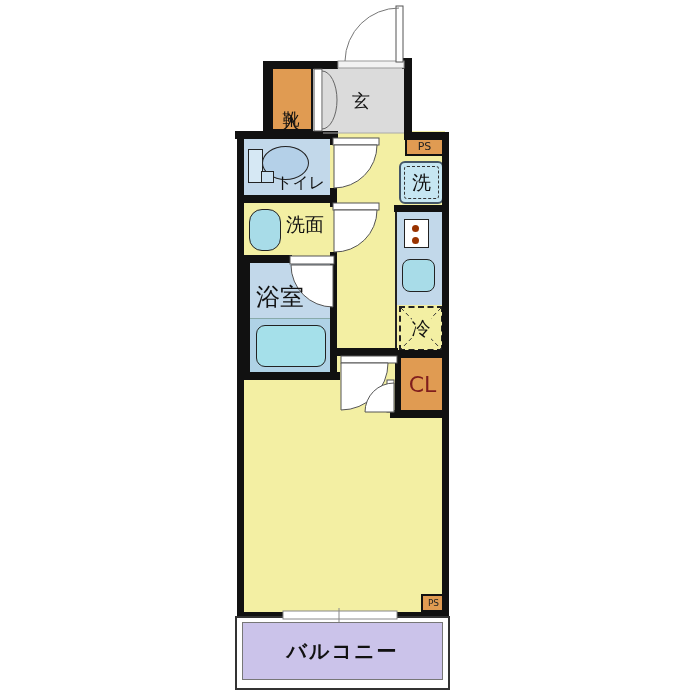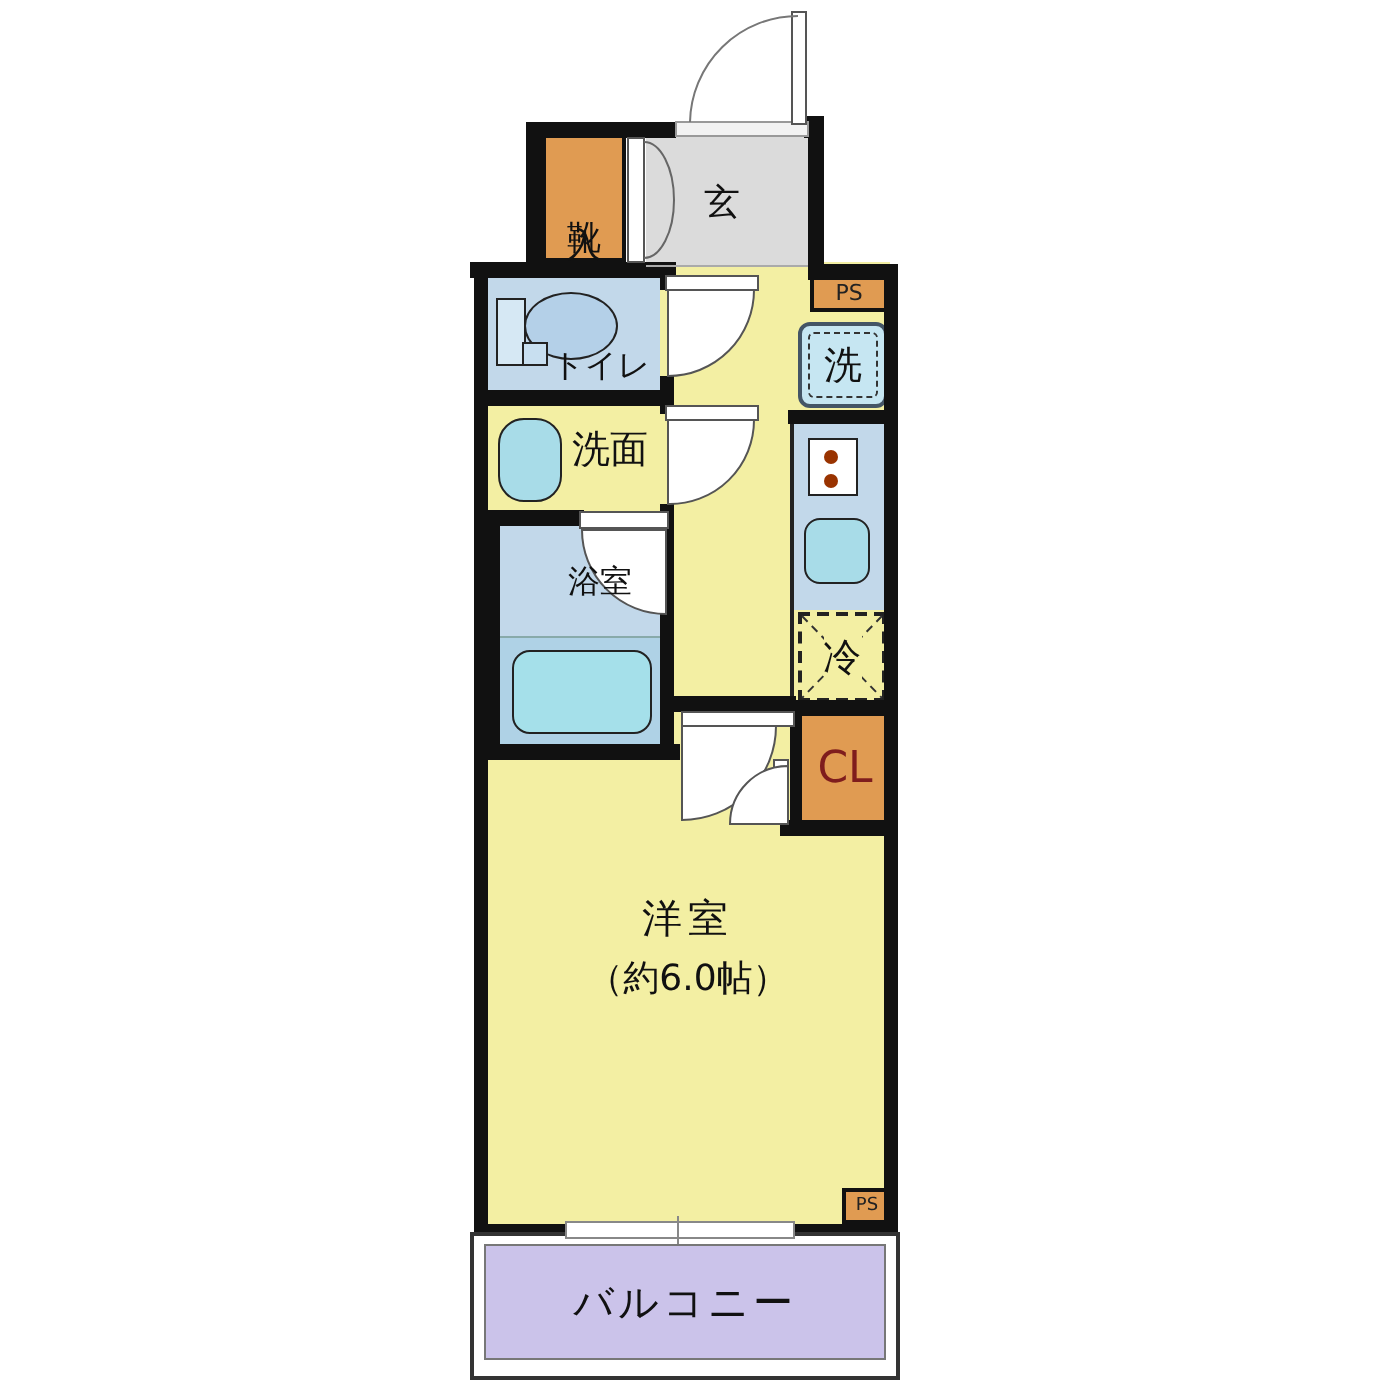--- a/index.html
+++ b/index.html
@@ -79,21 +79,21 @@
   <div class="abs wall" style="left:330px;top:252px;width:7px;height:128px;"></div>
   <div class="abs wall" style="left:237px;top:372px;width:103px;height:8px;"></div>
   <div class="abs wall" style="left:337px;top:348px;width:61px;height:8px;"></div>
   <div class="abs wall" style="left:394px;top:350px;width:55px;height:8px;"></div>
   <div class="abs wall" style="left:395px;top:358px;width:6px;height:54px;"></div>
   <div class="abs wall" style="left:390px;top:410px;width:59px;height:8px;"></div>
   <div class="abs wall" style="left:394px;top:205px;width:55px;height:7px;"></div>
   <div class="abs wall" style="left:237px;top:612px;width:212px;height:7px;"></div>
 
   <div class="abs" style="left:235px;top:616px;width:215px;height:74px;border:2px solid #333;background:#fff;"></div>
-  <div class="abs center" style="left:242px;top:622px;width:201px;height:58px;background:var(--balcony_lavender);border:1px solid #777;">
+  <div class="abs center" style="left:242px;top:622px;width:201px;height:58px;background:var(--balcony_lavender);border:1px solid #777;font-weight:bold;">
     <span class="room-label" style="font-size:20px;letter-spacing:2px;">バルコニー</span>
   </div>
 
   <svg width="700" height="700">
 
     <rect x="338" y="61" width="66" height="7" fill="#F2F2F2" stroke="#999" stroke-width="1"></rect>
     <rect x="396" y="6" width="7" height="56" fill="#fff" stroke="#555"></rect>
     <path d="M399,8 A54,54 0 0 0 345,61" fill="none" stroke="#777"></path>
 
     <rect x="314" y="69" width="8" height="62" fill="#fff" stroke="#555"></rect>
@@ -119,22 +119,18 @@
 
     <rect x="283" y="611" width="114" height="8" fill="#fff" stroke="#888"></rect>
     <path d="M339,608 L339,622" stroke="#888"></path>
 
     <path d="M323,133 L404,133" stroke="#aaa"></path>
   </svg>
 
   <div class="abs room-label" style="left:352px;top:89px;font-size:18px;">玄</div>
   <div class="abs room-label" style="left:276px;top:173px;font-size:16px;">トイレ</div>
   <div class="abs room-label" style="left:286px;top:212px;font-size:19px;">洗面</div>
-  <div class="abs room-label" style="left:256px;top:281px;font-size:16px;margin-left:28px;">浴室</div>
+  <div class="abs room-label" style="left:256px;top:281px;font-size:24px;">浴室</div>
   <div class="abs room-label center" style="left:399px;top:306px;width:44px;height:45px;">
     <span style="font-size:19px;background:var(--room_yellow);">冷</span>
-  </div>
-  <div class="abs room-label" style="left:244px;top:446px;width:200px;text-align:center;">
-    <div style="font-size:20px;letter-spacing:3px;">洋室</div>
-    <div style="font-size:18px;margin-top:4px;">（約6.0帖）</div>
   </div>
 
 </div>
 
 </body></html>

